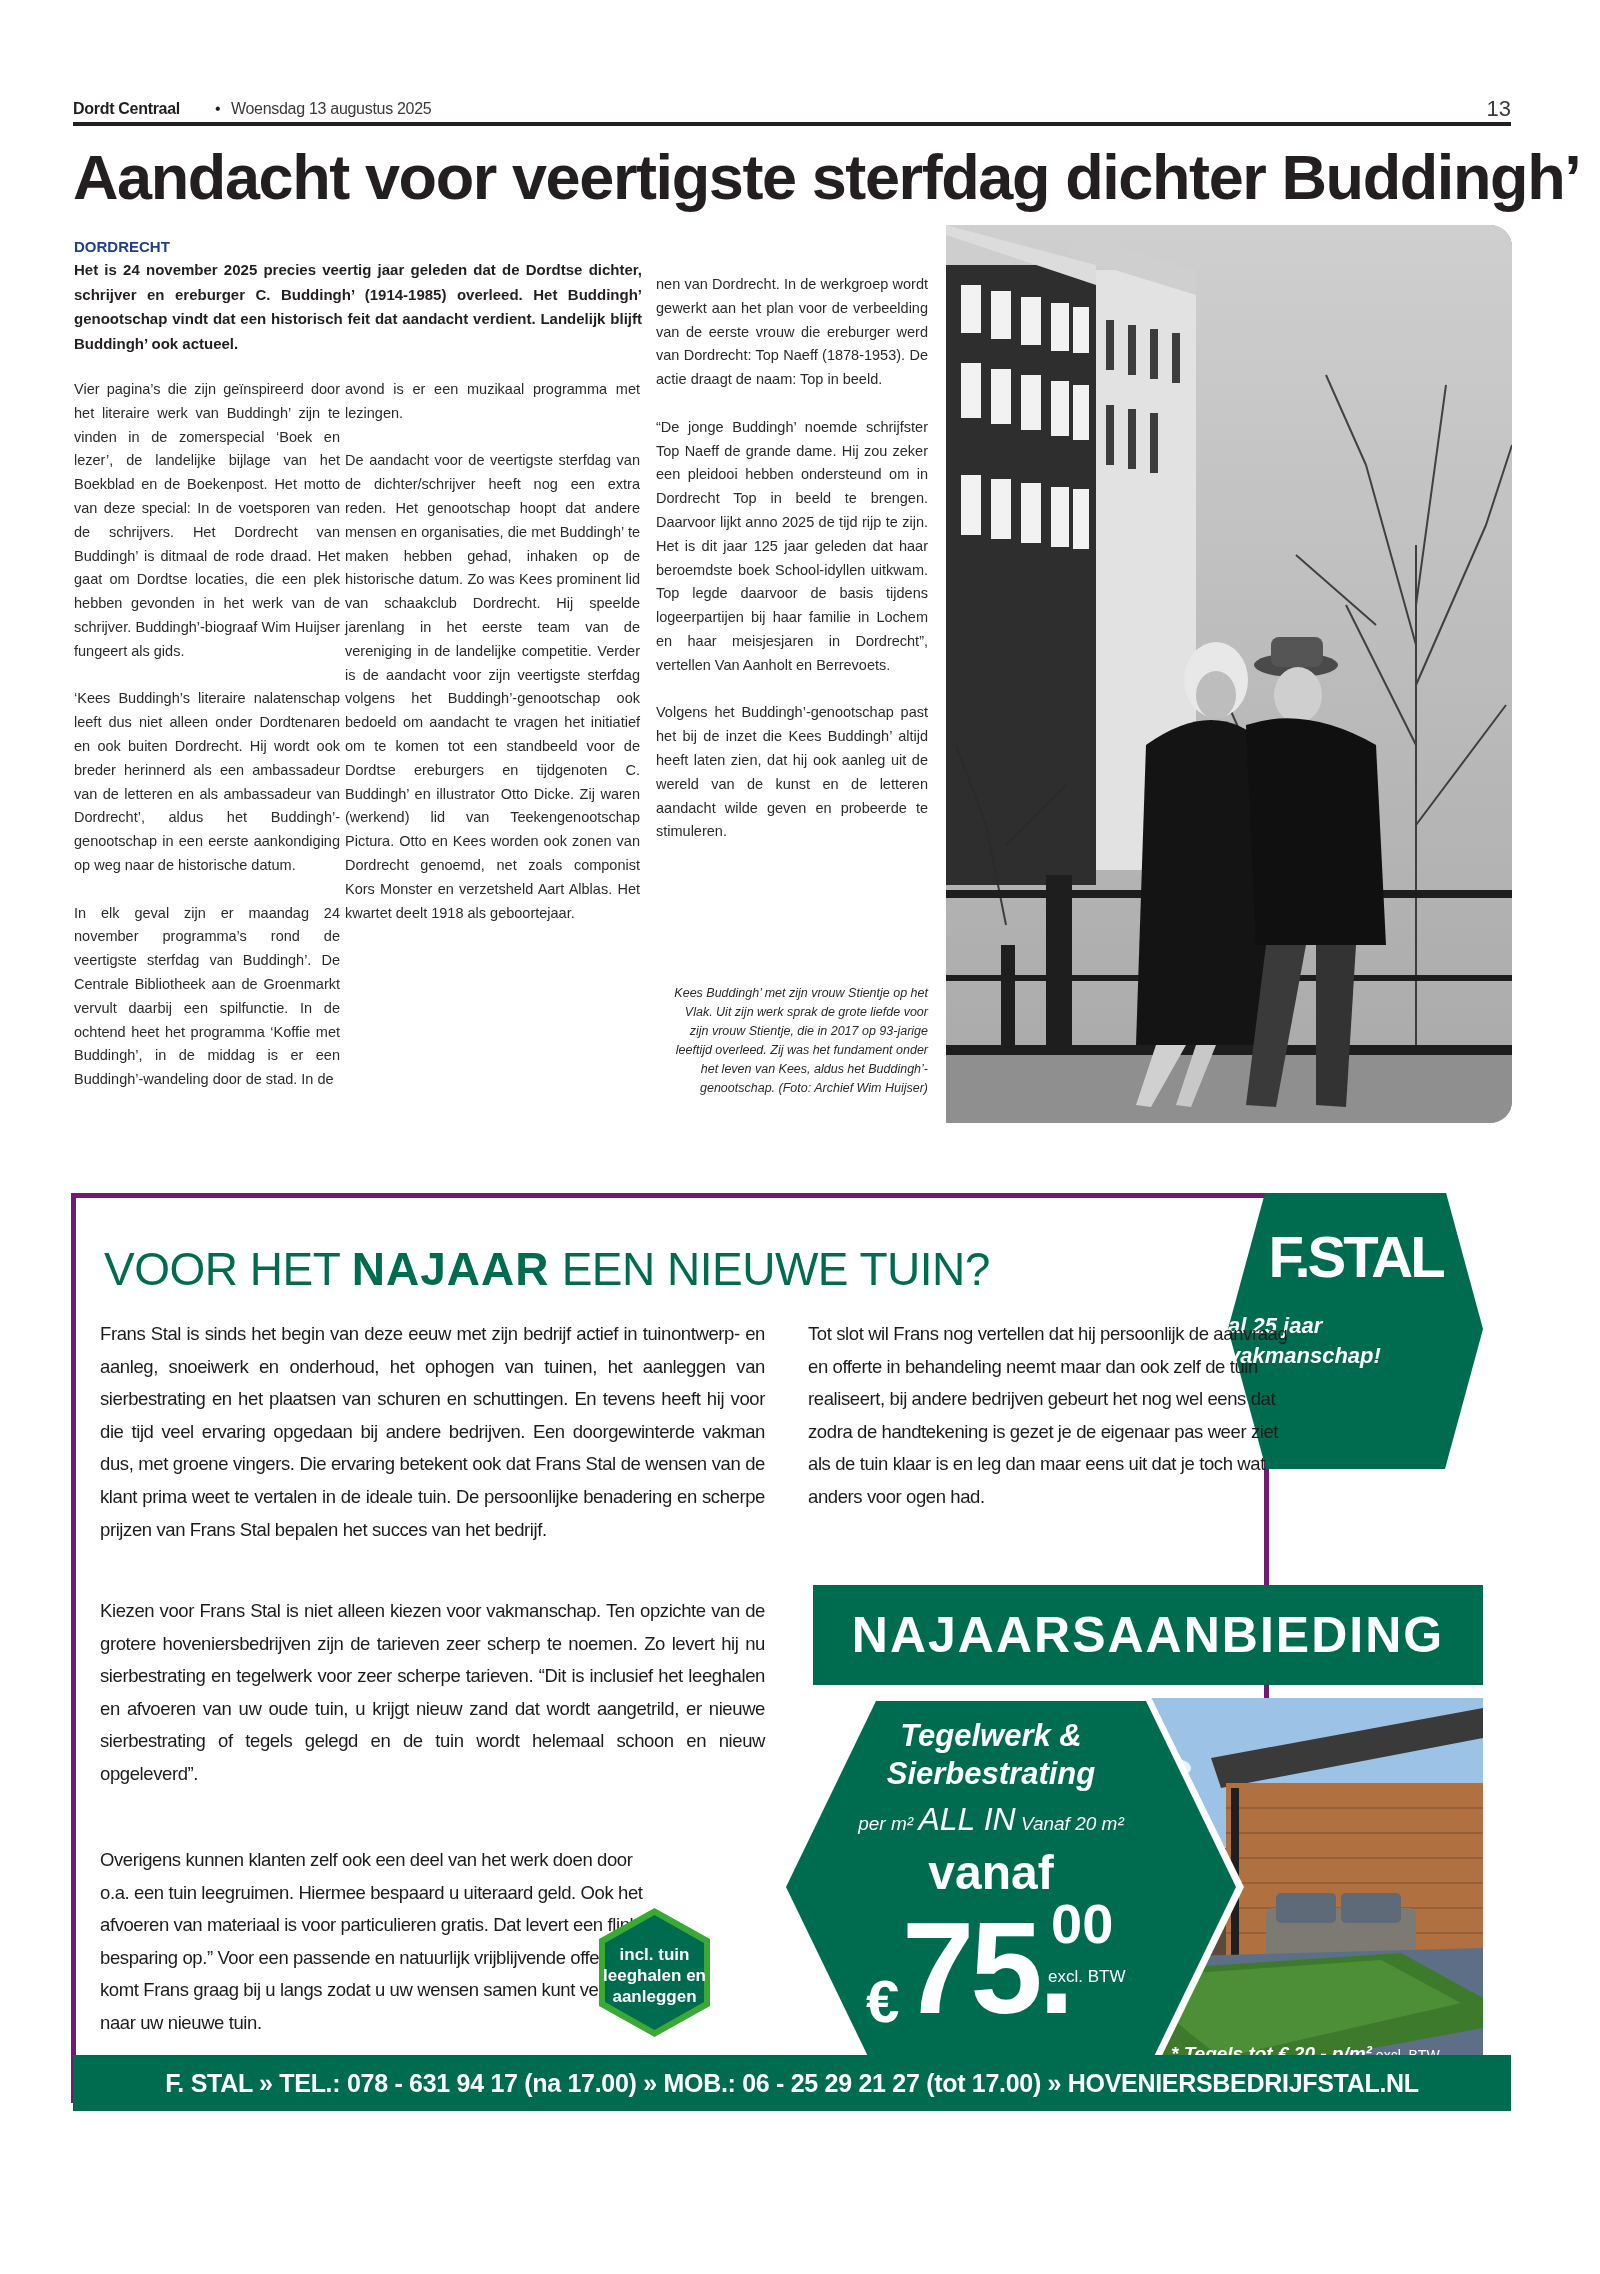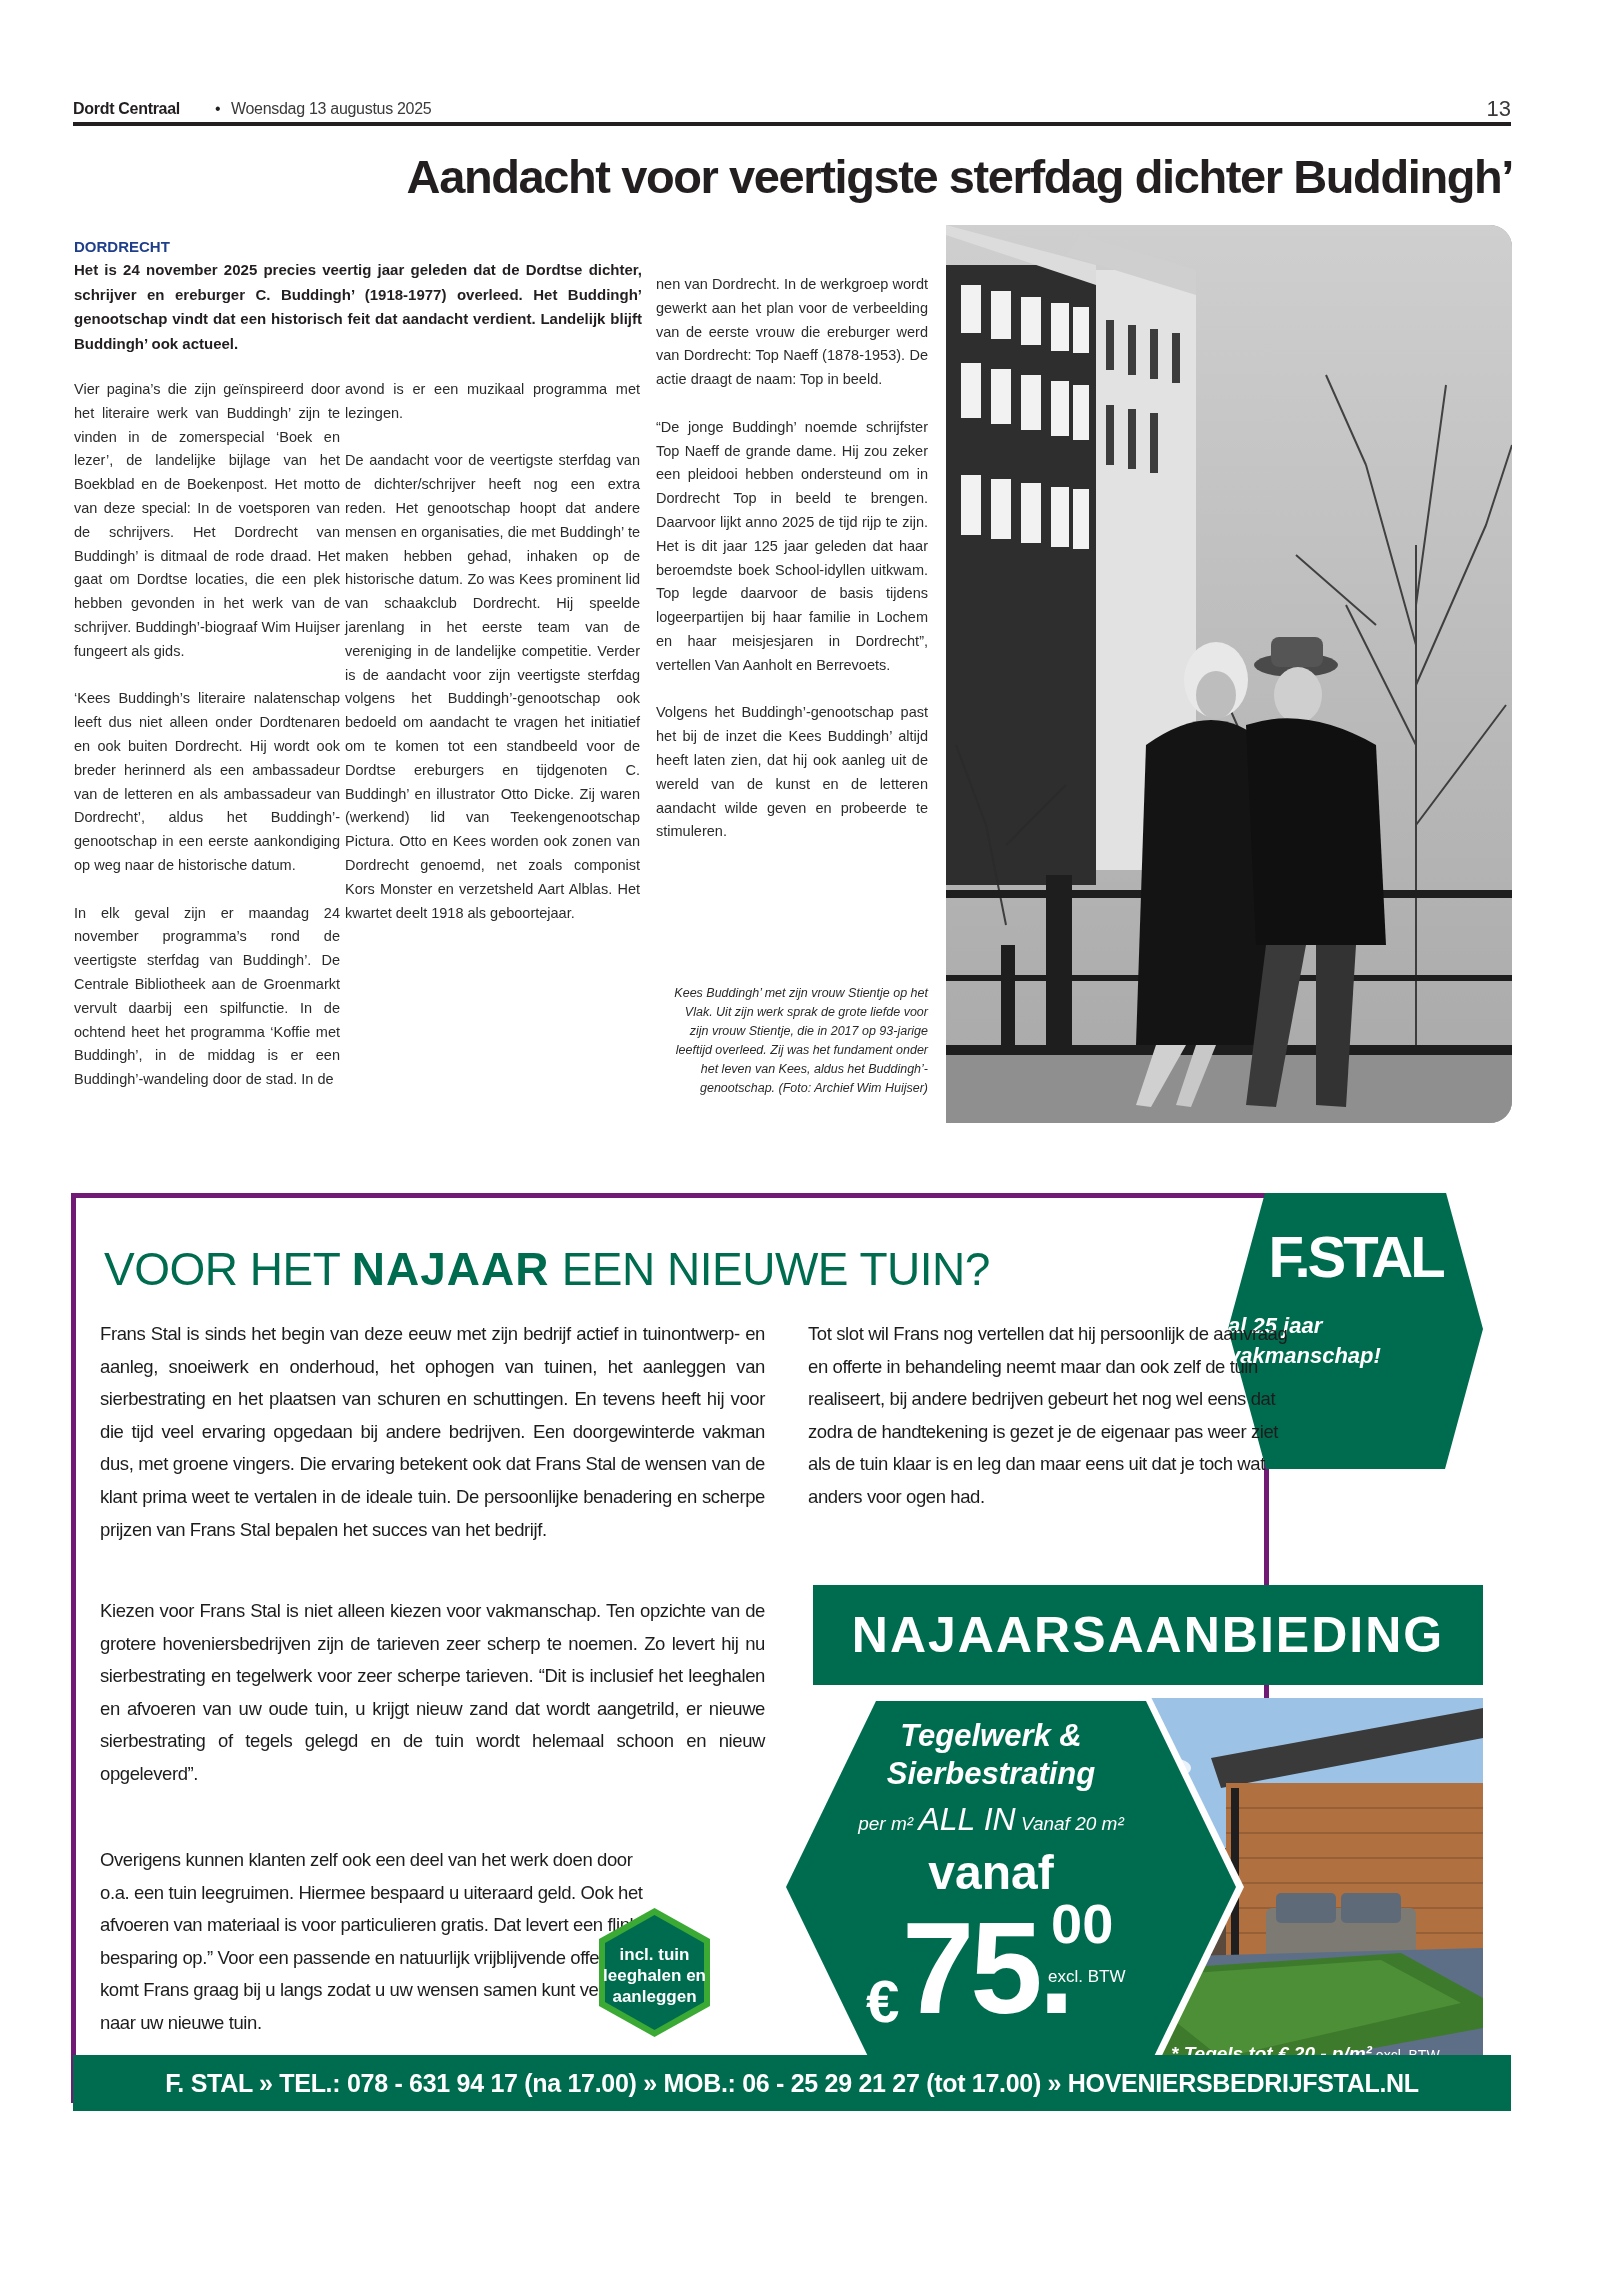--- a/index.html
+++ b/index.html
@@ -7,21 +7,21 @@
   body { position: relative; font-family: "Liberation Sans", sans-serif; color: #231f20; overflow: hidden; }
 
   
   .masthead { position: absolute; left: 73px; top: 96px; width: 1438px; height: 30px; }
   .masthead .pub { position: absolute; left: 0; top: 4px; font-size: 16px; font-weight: bold; letter-spacing: -0.3px; }
   .masthead .sep { position: absolute; top: 4px; font-size: 16px; }
   .masthead .date { position: absolute; left: 158px; top: 4px; font-size: 16px; color: #3a3a3a; letter-spacing: -0.3px; }
   .masthead .page { position: absolute; right: 0; top: 0; font-size: 22px; color: #3a3a3a; }
   .rule { position: absolute; left: 73px; top: 122px; width: 1438px; height: 4px; background: #231f20; }
 
-  .headline { position: absolute; left: 73px; top: 140px; width: 1440px; font-size: 47px; font-weight: bold; letter-spacing: -1.4px; line-height: 74px; white-space: nowrap; text-align: right; }
+  .headline { position: absolute; left: 73px; top: 140px; width: 1440px; font-size: 63px; font-weight: bold; letter-spacing: -1.4px; line-height: 74px; white-space: nowrap; text-align: right; }
 
   
   .dateline { position: absolute; left: 74px; top: 238px; font-size: 15px; font-weight: bold; color: #1f3f8a; }
   .lead { position: absolute; left: 74px; top: 258px; width: 568px; font-size: 15px; font-weight: bold; line-height: 24.6px; text-align: justify; }
 
   .col { position: absolute; font-size: 14.5px; line-height: 23.8px; color: #2b2b2b; text-align: justify; }
   .col p { margin-bottom: 23.8px; }
   .col1 { left: 74px; top: 378px; width: 266px; }
   .col2 { left: 345px; top: 378px; width: 295px; }
   .col3 { left: 656px; top: 273px; width: 272px; }
@@ -74,21 +74,21 @@
   <span class="pub">Dordt Centraal</span>
   <span class="sep" style="left:142px">•</span>
   <span class="date">Woensdag 13 augustus 2025</span>
   <span class="page">13</span>
 </div>
 <div class="rule"></div>
 
 <h1 class="headline">Aandacht voor veertigste sterfdag dichter Buddingh’</h1>
 
 <div class="dateline">DORDRECHT</div>
-<div class="lead">Het is 24 november 2025 precies veertig jaar geleden dat de Dordtse dichter, schrijver en ereburger C. Buddingh’ (1918-1977) overleed. Het Buddingh’ genootschap vindt dat een historisch feit dat aandacht verdient. Landelijk blijft Buddingh’ ook actueel.</div>
+<div class="lead">Het is 24 november 2025 precies veertig jaar geleden dat de Dordtse dichter, schrijver en ereburger C. Buddingh’ (1914-1985) overleed. Het Buddingh’ genootschap vindt dat een historisch feit dat aandacht verdient. Landelijk blijft Buddingh’ ook actueel.</div>
 
 <div class="col col1">
   <p>Vier pagina’s die zijn geïnspireerd door het literaire werk van Buddingh’ zijn te vinden in de zomerspecial ‘Boek en lezer’, de landelijke bijlage van het Boekblad en de Boekenpost. Het motto van deze special: In de voetsporen van de schrijvers. Het Dordrecht van Buddingh’ is ditmaal de rode draad. Het gaat om Dordtse locaties, die een plek hebben gevonden in het werk van de schrijver. Buddingh’-biograaf Wim Huijser fungeert als gids.</p>
   <p>‘Kees Buddingh’s literaire nalatenschap leeft dus niet alleen onder Dordtenaren en ook buiten Dordrecht. Hij wordt ook breder herinnerd als een ambassadeur van de letteren en als ambassadeur van Dordrecht’, aldus het Buddingh’-genootschap in een eerste aankondiging op weg naar de historische datum.</p>
   <p>In elk geval zijn er maandag 24 november programma’s rond de veertigste sterfdag van Buddingh’. De Centrale Bibliotheek aan de Groenmarkt vervult daarbij een spilfunctie. In de ochtend heet het programma ‘Koffie met Buddingh’, in de middag is er een Buddingh’-wandeling door de stad. In de</p>
 </div>
 <div class="col col2">
   <p>avond is er een muzikaal programma met lezingen.</p>
   <p>De aandacht voor de veertigste sterfdag van de dichter/schrijver heeft nog een extra reden. Het genootschap hoopt dat andere mensen en organisaties, die met Buddingh’ te maken hebben gehad, inhaken op de historische datum. Zo was Kees prominent lid van schaakclub Dordrecht. Hij speelde jarenlang in het eerste team van de vereniging in de landelijke competitie. Verder is de aandacht voor zijn veertigste sterfdag volgens het Buddingh’-genootschap ook bedoeld om aandacht te vragen het initiatief om te komen tot een standbeeld voor de Dordtse ereburgers en tijdgenoten C. Buddingh’ en illustrator Otto Dicke. Zij waren (werkend) lid van Teekengenootschap Pictura. Otto en Kees worden ook zonen van Dordrecht genoemd, net zoals componist Kors Monster en verzetsheld Aart Alblas. Het kwartet deelt 1918 als geboortejaar.</p>
 </div>

